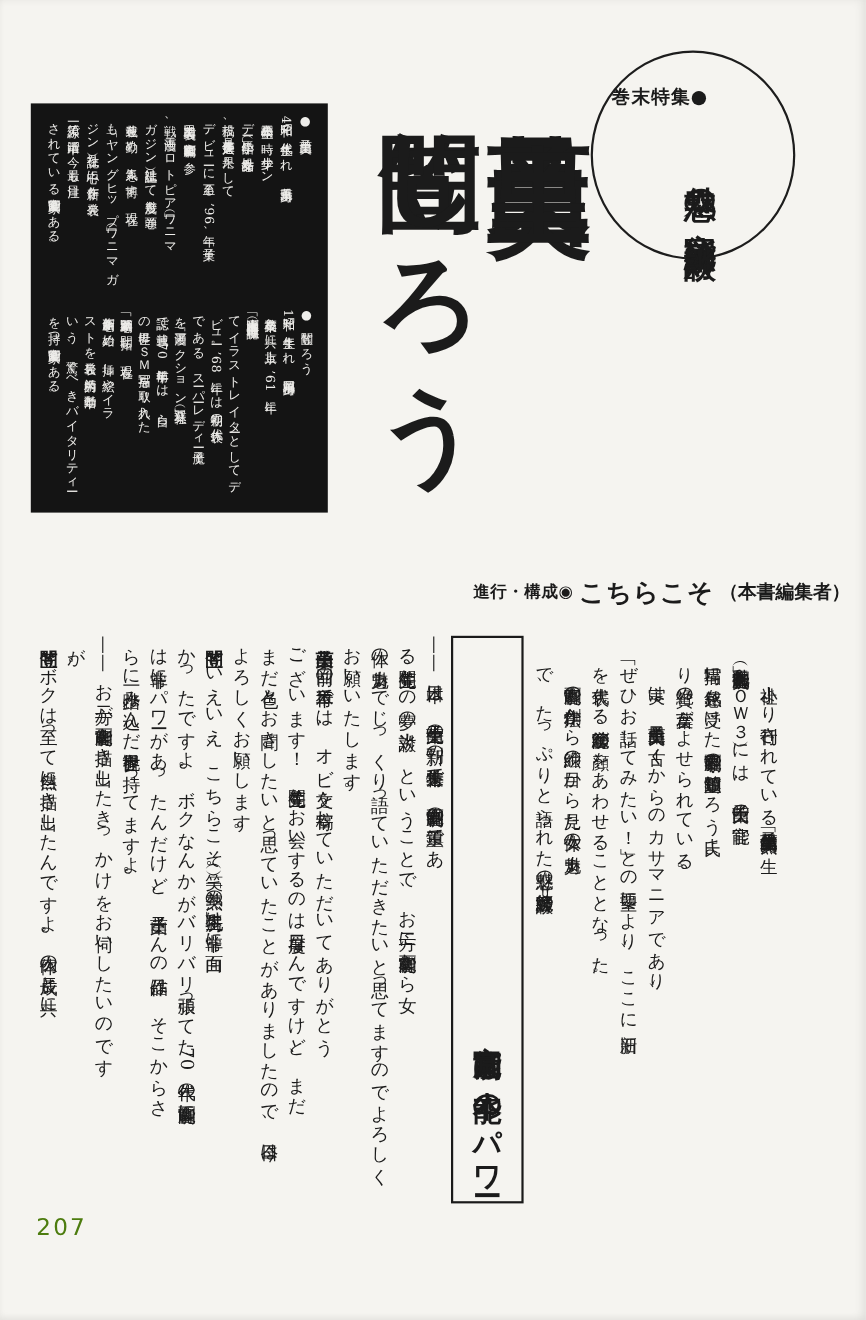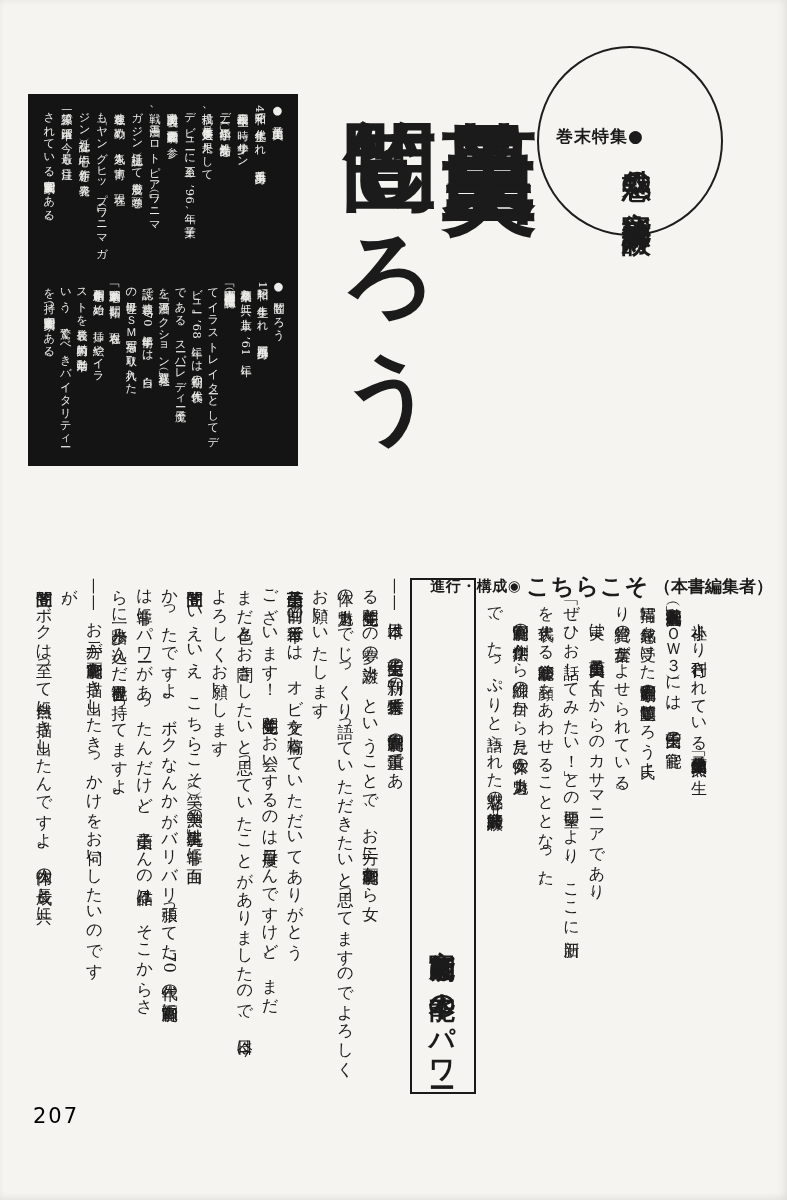--- a/index.html
+++ b/index.html
@@ -5,21 +5,21 @@
   html,body{margin:0;padding:0;}
   .page{
     position:relative;width:787px;height:1200px;overflow:hidden;
     background:#f5f4f0;color:#1b1b1b;
     font-family:"DejaVu Serif", serif;
     box-shadow:inset -4px 0 8px rgba(0,0,0,0.06), inset 0 -3px 6px rgba(0,0,0,0.04);
   }
   .vert{writing-mode:vertical-rl;}
   .upright{text-orientation:upright;}
   .vlines{white-space:pre-line;}
-  .gothic{font-family:"DejaVu Sans", sans-serif;margin-top:48px;}
+  .gothic{font-family:"DejaVu Sans", sans-serif;}
 
   
   .main-title{
     position:absolute;top:44px;height:510px;
     font-size:95px;font-weight:bold;letter-spacing:5px;line-height:95px;
   }
   #title-kashiyama{left:444px;}
   #title-kasama{left:344px;}
 
   
@@ -79,21 +79,21 @@
   #dialogue{
     position:absolute;top:578px;right:379px;height:522px;
     font-size:16.3px;line-height:25.1px;letter-spacing:0.2px;
   }
   #dialogue p{margin:0;padding:0;}
   .speaker{font-family:"DejaVu Sans", sans-serif;font-weight:bold;}
 
   
   #page-number{
     position:absolute;left:33px;top:1104px;
-    font-size:21px;letter-spacing:2px;color:#000000;
+    font-size:21px;letter-spacing:2px;color:#4d7c0f;
     font-family:"DejaVu Sans", sans-serif;
   }
 </style>
 </head>
 <body>
 
 <div class="page">
 
   <div id="title-kashiyama" class="main-title vert upright">菓子山美里</div>
   <div id="title-kasama" class="main-title vert upright">笠間しろう</div>

